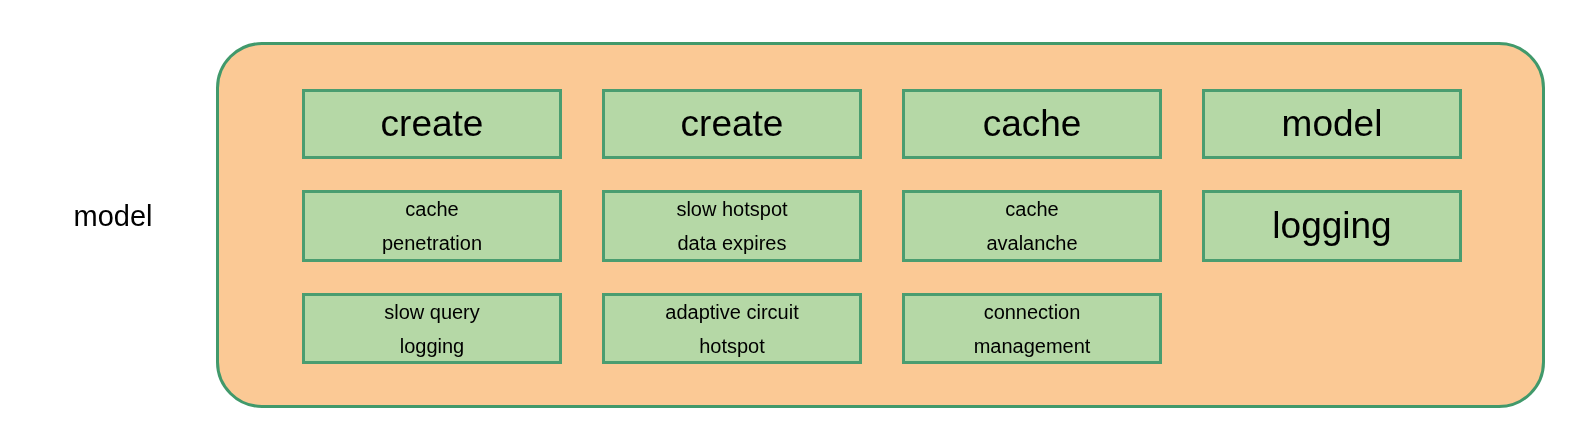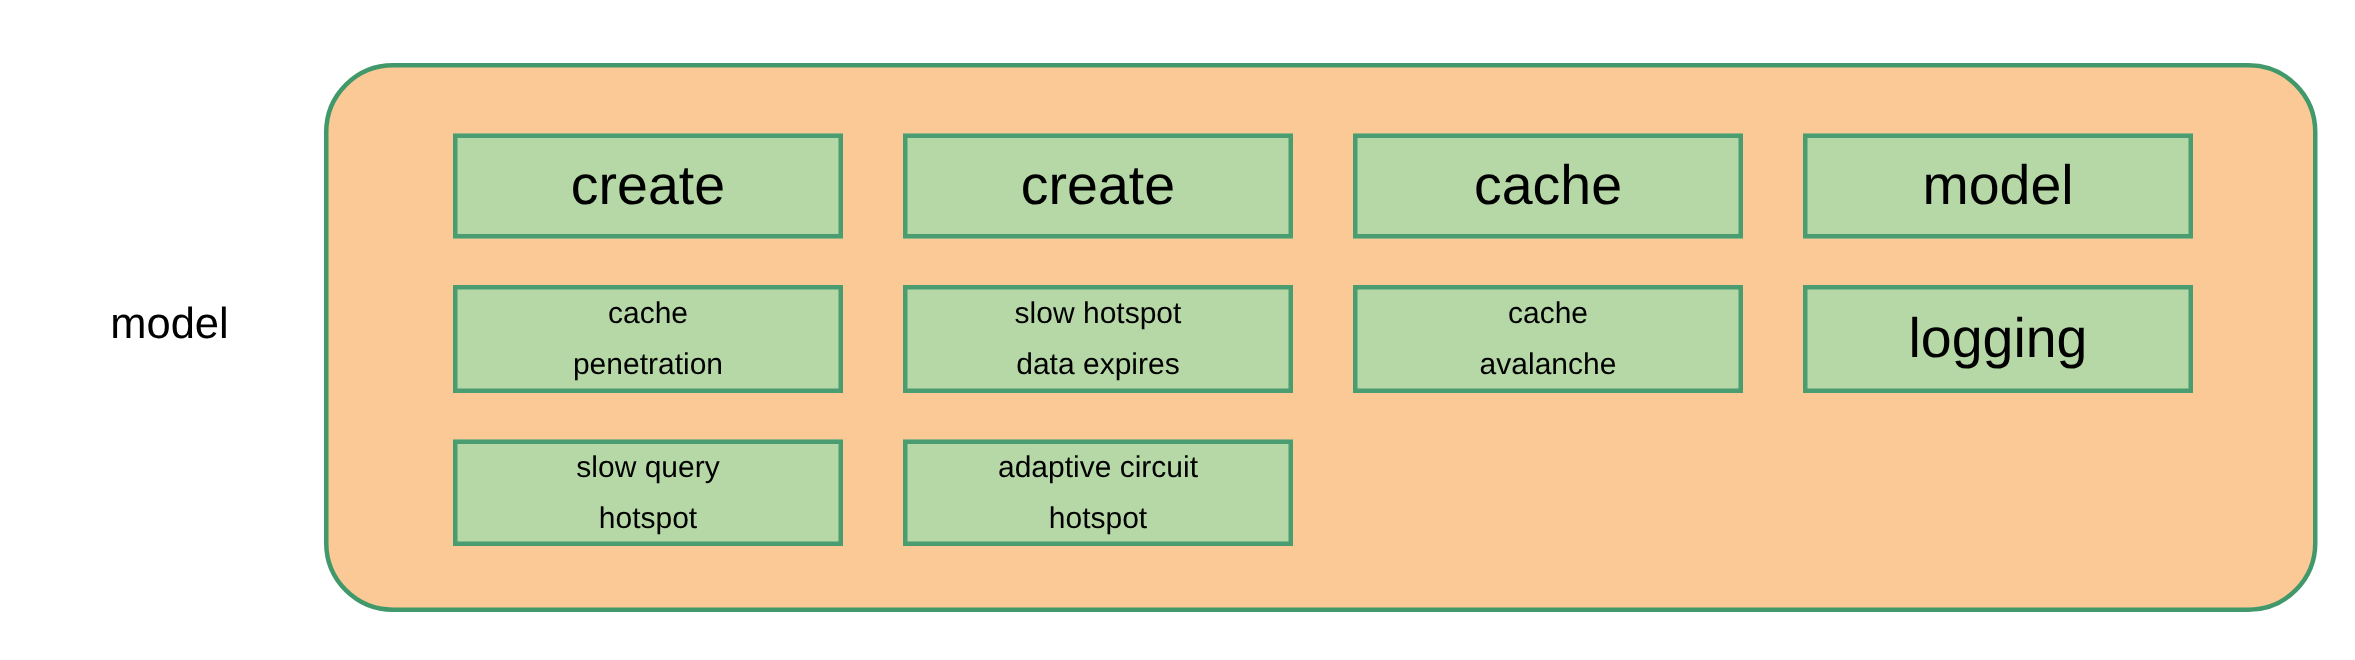--- a/index.html
+++ b/index.html
@@ -134,25 +134,29 @@
 avalanche</span>
       </div>
 
 
       <div class="node-box size-lg">
         <span class="node-label">logging</span>
       </div>
 
       <div class="node-box size-sm">
         <span class="node-label">slow query
-hotspot</span>
+logging</span>
       </div>
 
       <div class="node-box size-sm">
         <span class="node-label">adaptive circuit
 hotspot</span>
       </div>
 
+      <div class="node-box size-sm">
+        <span class="node-label">connection
+management</span>
+      </div>
 
     </div>
   </div>
 
 </div>
 
 </body></html>

